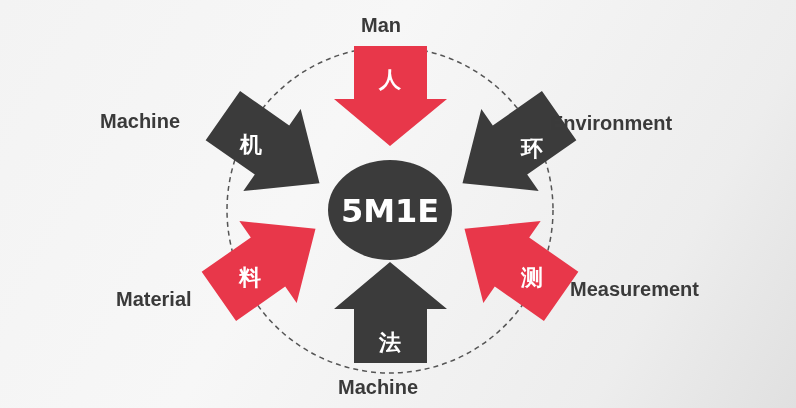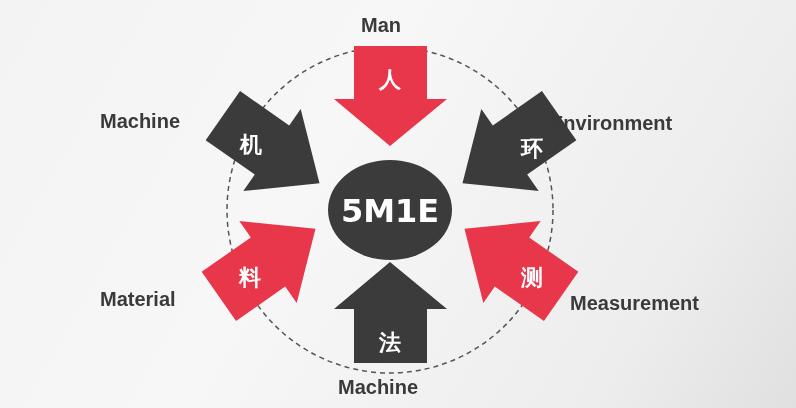--- a/index.html
+++ b/index.html
@@ -49,15 +49,15 @@
   </g>
   <text class="arrow-text" x="532" y="285" text-anchor="middle">测</text>
 
   <ellipse cx="390" cy="210" rx="62" ry="50" fill="#3b3b3b"></ellipse>
   <text class="center-text" x="390" y="222" text-anchor="middle">5M1E</text>
 </svg>
 
 <div class="lbl" style="left:361px; top:14px;">Man</div>
 <div class="lbl" style="left:100px; top:110px;">Machine</div>
 <div class="lbl" style="left:550px; top:112px;">Environment</div>
-<div class="lbl" style="left:100px; top:288px;">Material</div>
-<div class="lbl" style="left:570px; top:292px;">Measurement</div>
+<div class="lbl" style="left:116px; top:288px;">Material</div>
+<div class="lbl" style="left:570px; top:278px;">Measurement</div>
 <div class="lbl" style="left:338px; top:376px;">Machine</div>
 
 </body></html>

